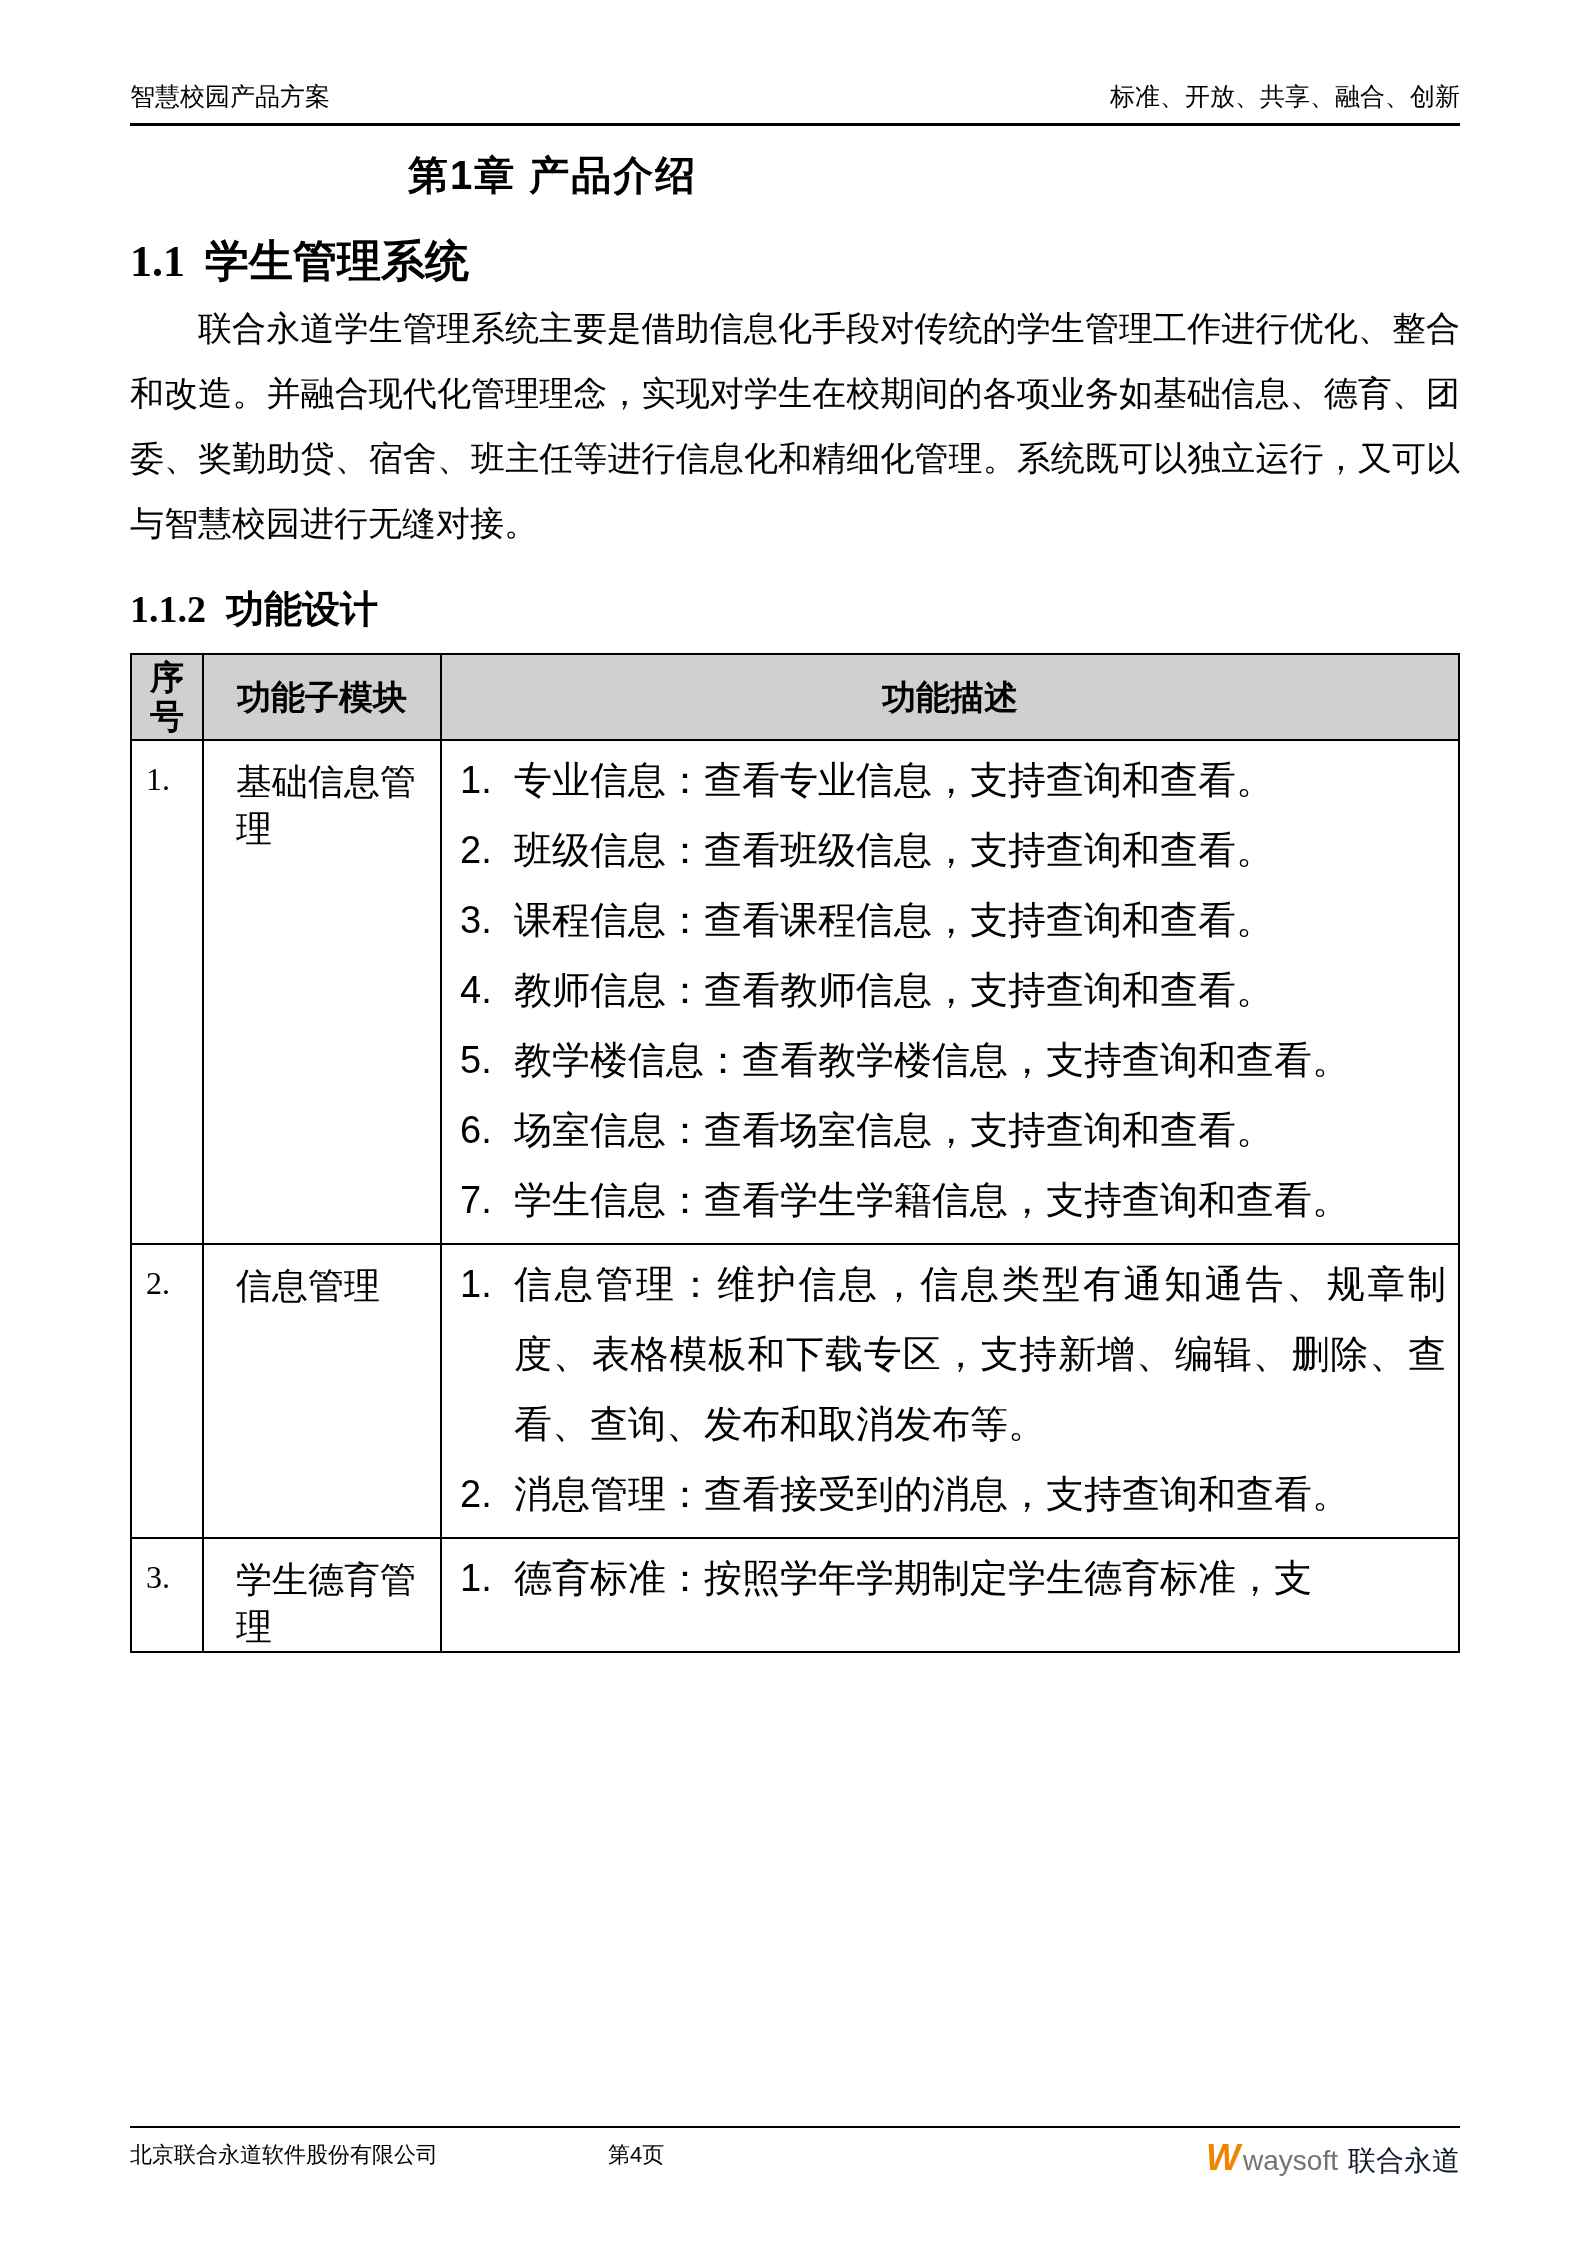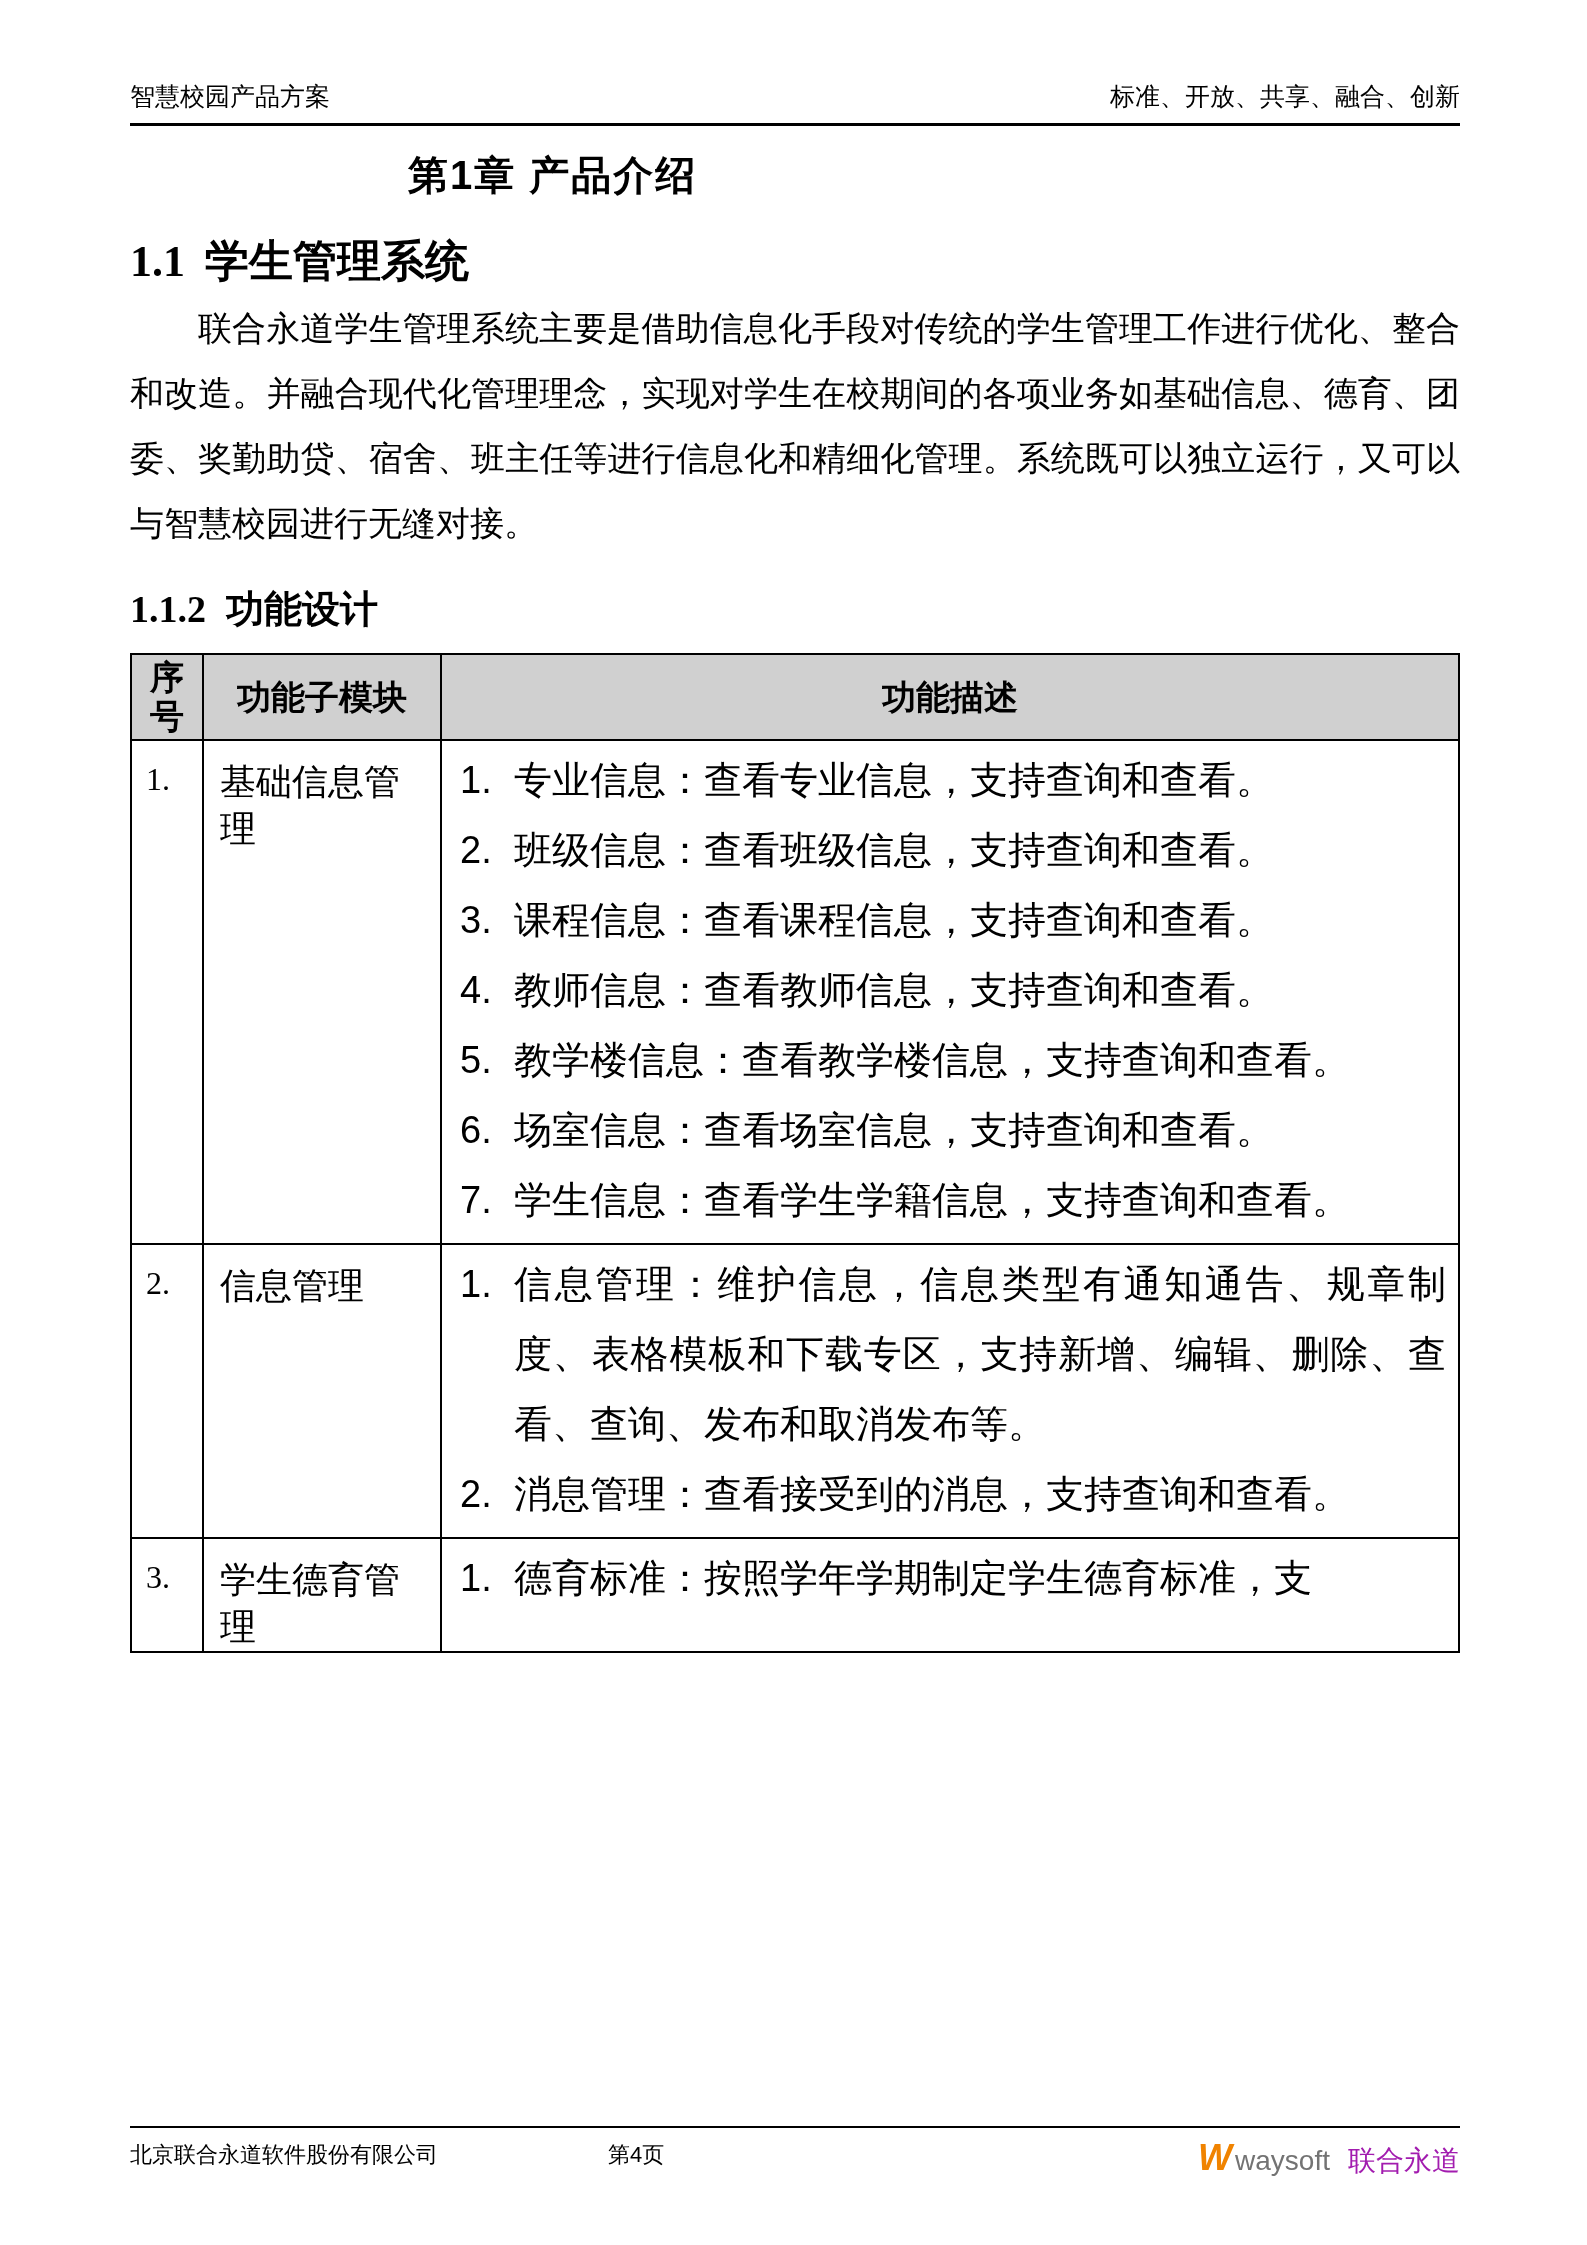--- a/index.html
+++ b/index.html
@@ -81,21 +81,21 @@
     border: 2px solid #000000;
     vertical-align: top;
   }
   td.col-num {
     font-family: "Liberation Serif", "DejaVu Serif", serif;
     font-size: 32px;
     padding: 20px 0 0 14px;
   }
   td.col-module {
     font-size: 36px;
-    padding: 18px 6px 0 16px;
+    padding: 18px 6px 0 32px;
     line-height: 1.3;
   }
   td.col-desc { padding: 4px 12px 8px 18px; }
   .desc-item {
     display: flex;
     font-size: 38px;
     line-height: 70px;
   }
   .item-num { flex: 0 0 54px; }
   .item-text { flex: 1; text-align: justify; }
@@ -128,23 +128,23 @@
     font-style: italic;
     margin-right: 3px;
     line-height: 1;
   }
   .logo-brand {
     color: #737373;
     font-size: 28px;
     font-weight: normal;
   }
   .logo-cn {
-    color: #a21caf;
+    color: #0f172a;
     font-size: 28px;
-    margin-left: 18px;
+    margin-left: 10px;
   }
 </style>
 </head>
 <body>
 
 <div class="page">
 
   <div class="doc-header">
     <span>智慧校园产品方案</span>
     <span>标准、开放、共享、融合、创新</span>

